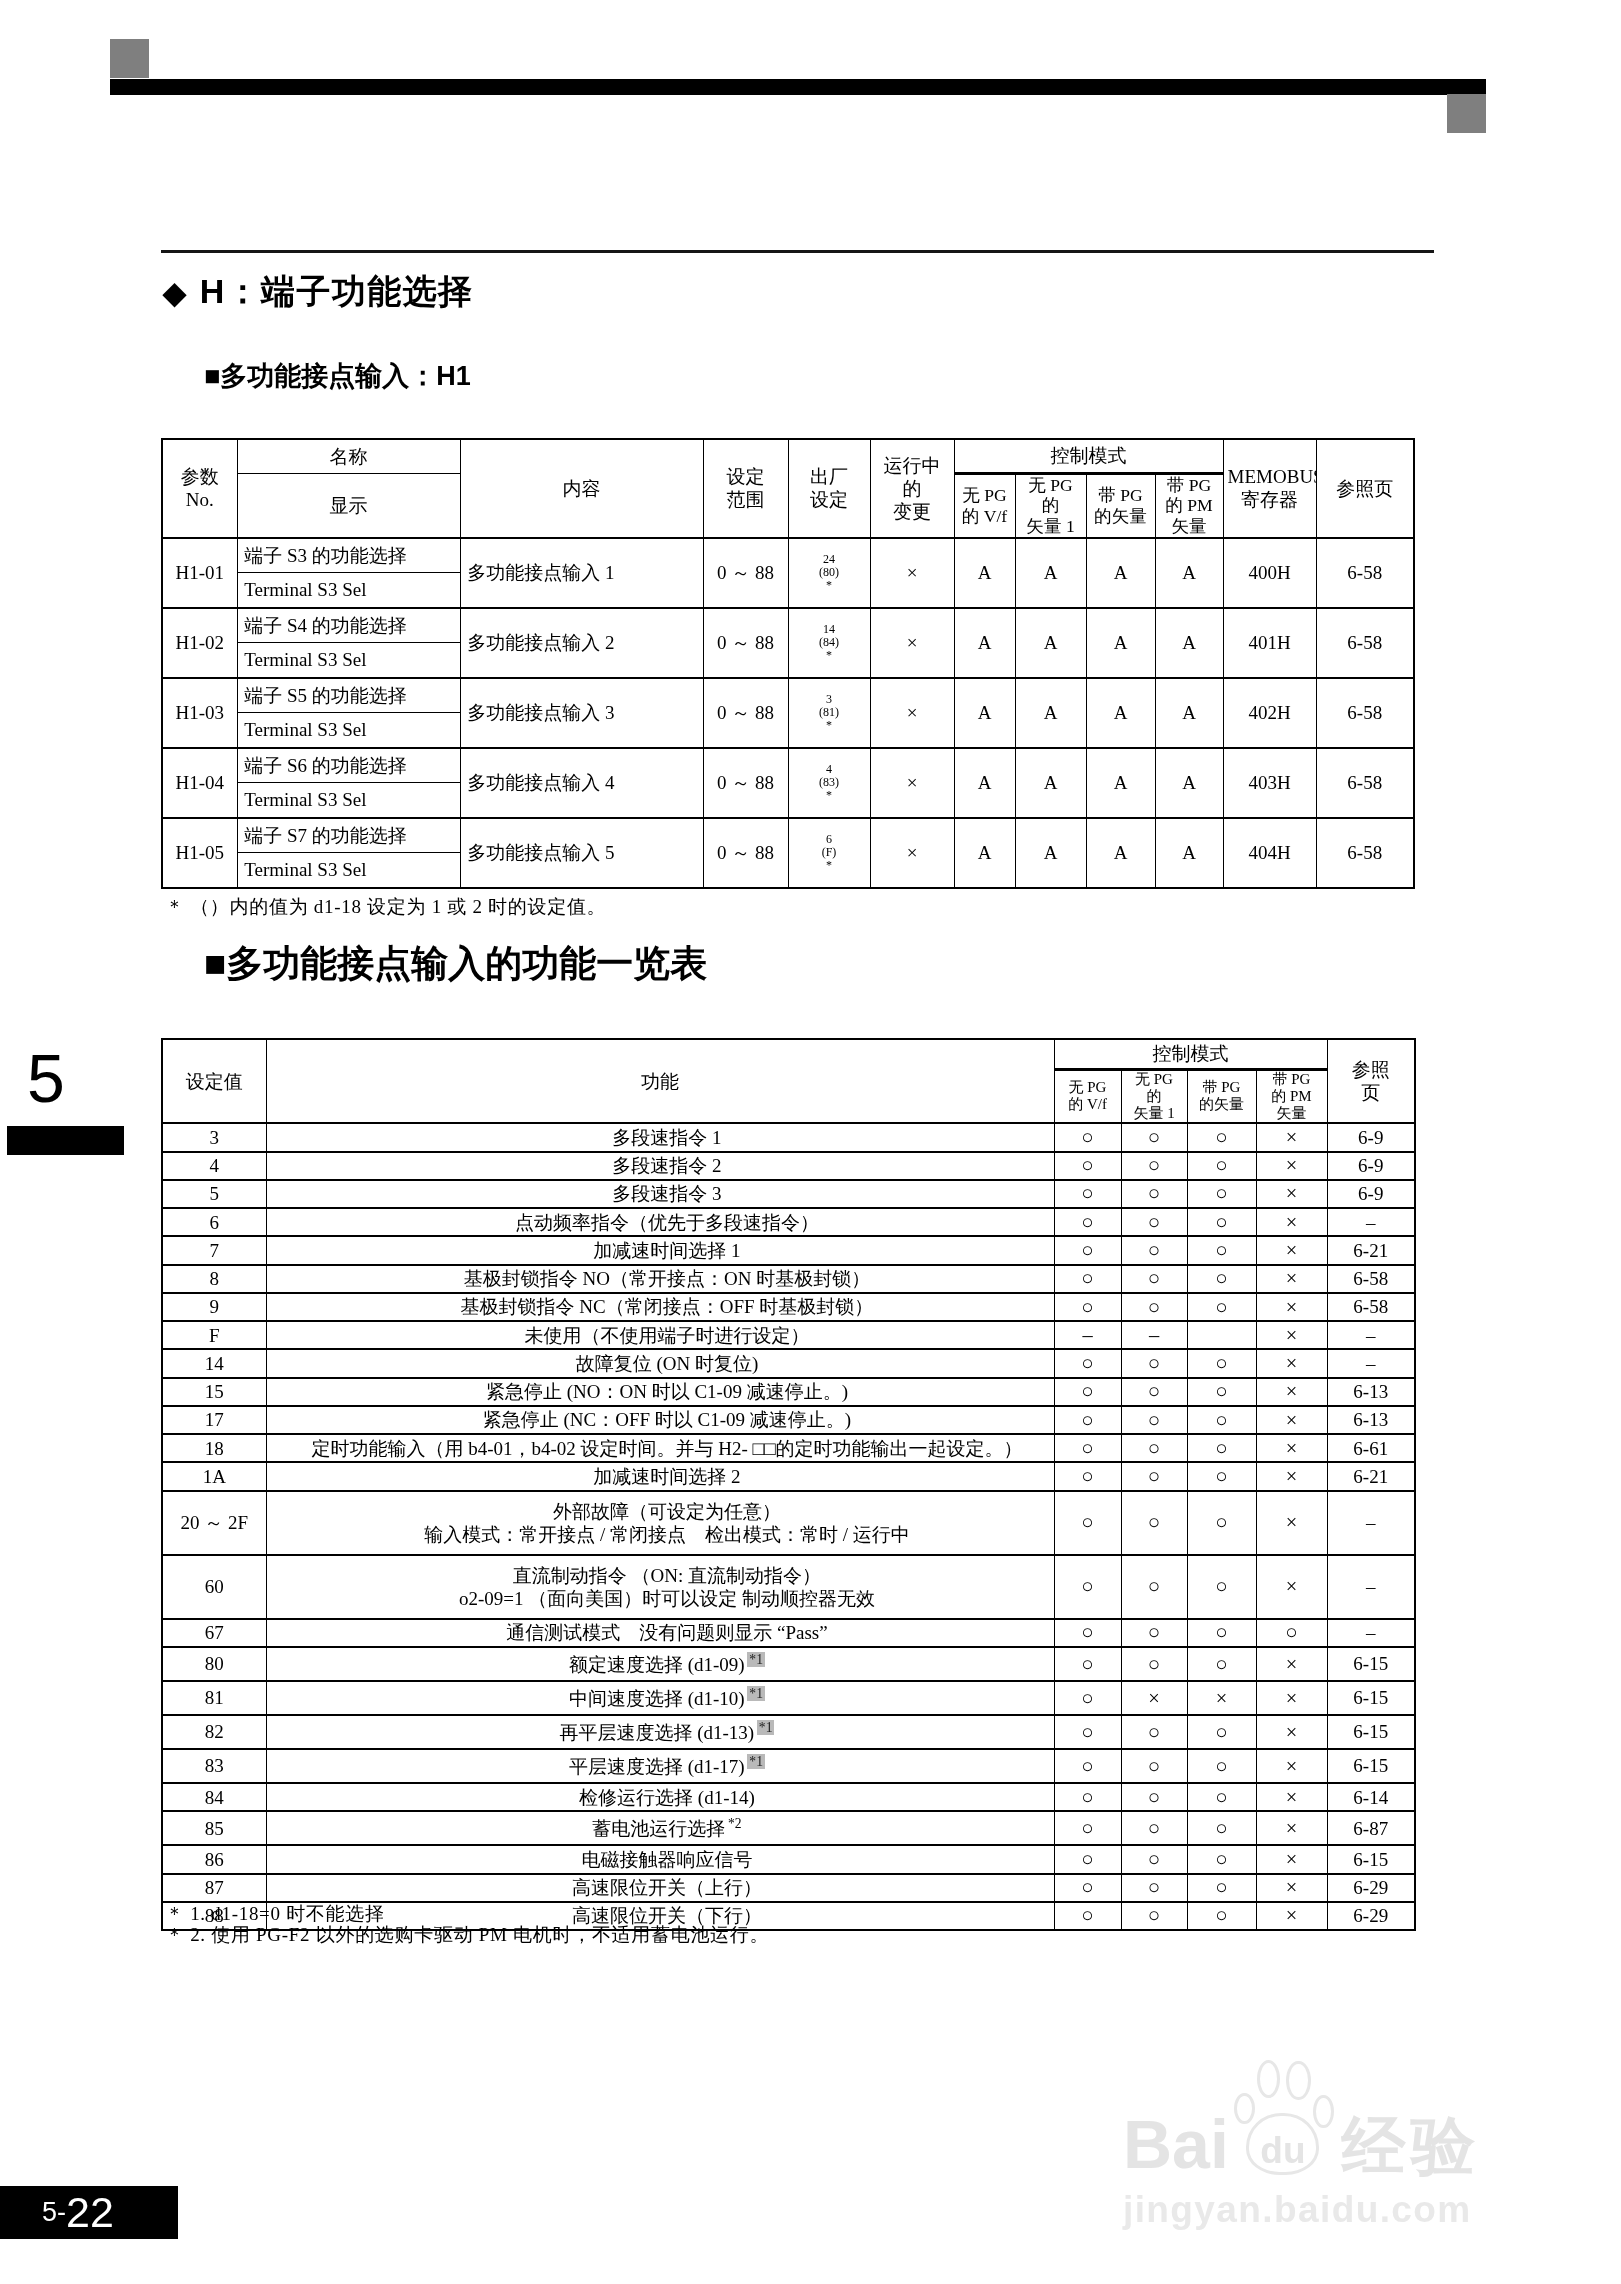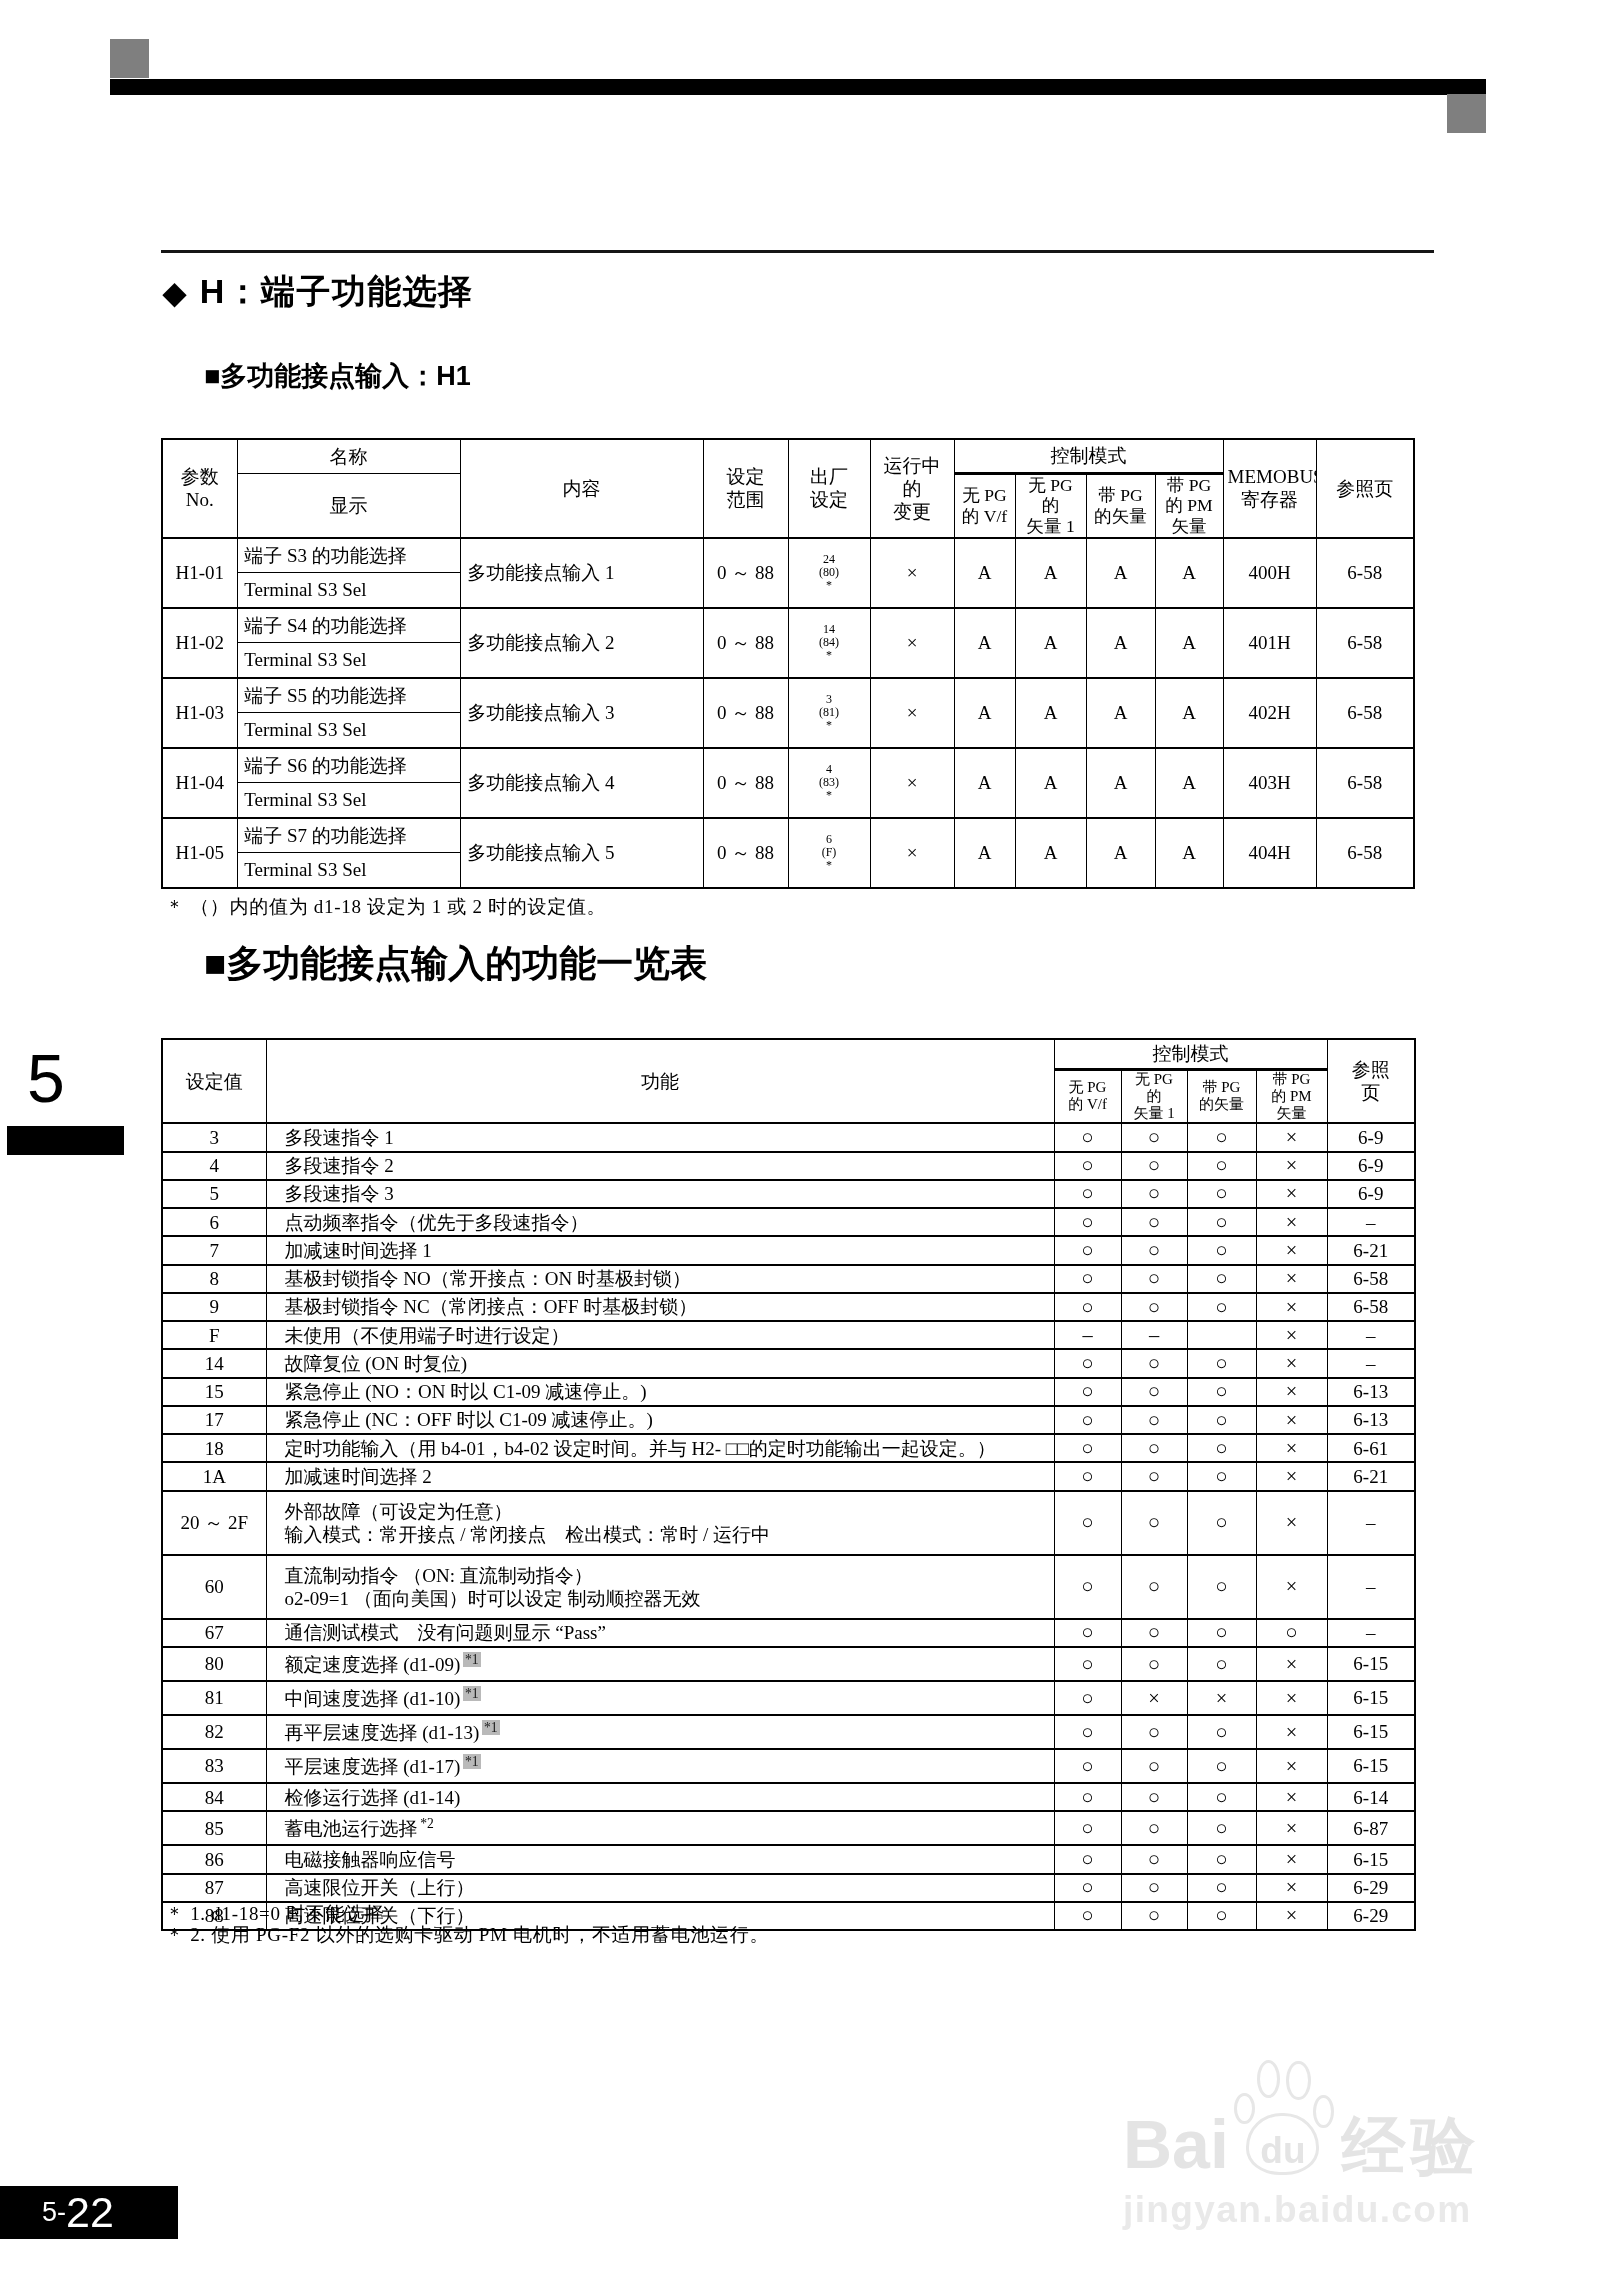--- a/index.html
+++ b/index.html
@@ -30,21 +30,21 @@
   thead th{font-size:19px;}
   .t1 .mode-h{font-size:17.6px;line-height:1.18;padding:0 1.4px;}
   .t2 .mode-h{font-size:15px;line-height:1.15;padding:0 1.4px;}
   .thickb{border-bottom:3.4px solid #000;}
   thead tr.last th{border-bottom:2.7px solid #000;}
   .t1 tr.row-top>td{border-top:2.7px solid #000;}
   .t2 tbody>tr>td{border-top:2.7px solid #000;}
   .c-left{text-align:left;padding-left:6.8px;}
   .factory{font-size:12px;line-height:1.12;}
   .mark{font-size:20.4px;}
-  .fn-cell{text-align:left;padding-left:18px;}
+  .fn-cell{text-align:center;padding-left:18px;}
   sup.g{background:#b9b9b9;color:#1a1a1a;font-size:13.6px;padding:0 2px;margin-left:2.7px;}
   sup.p{font-size:13.6px;margin-left:2.7px;}
 
   
   .note{position:absolute;font-size:19px;letter-spacing:0.7px;}
 
   
   .chap-num{position:absolute;left:27px;top:1044px;font-family:"Liberation Sans",sans-serif;
             font-size:68px;line-height:1;}
   .chap-bar{position:absolute;left:6.8px;top:1126px;width:117px;height:28.5px;background:#000;}

